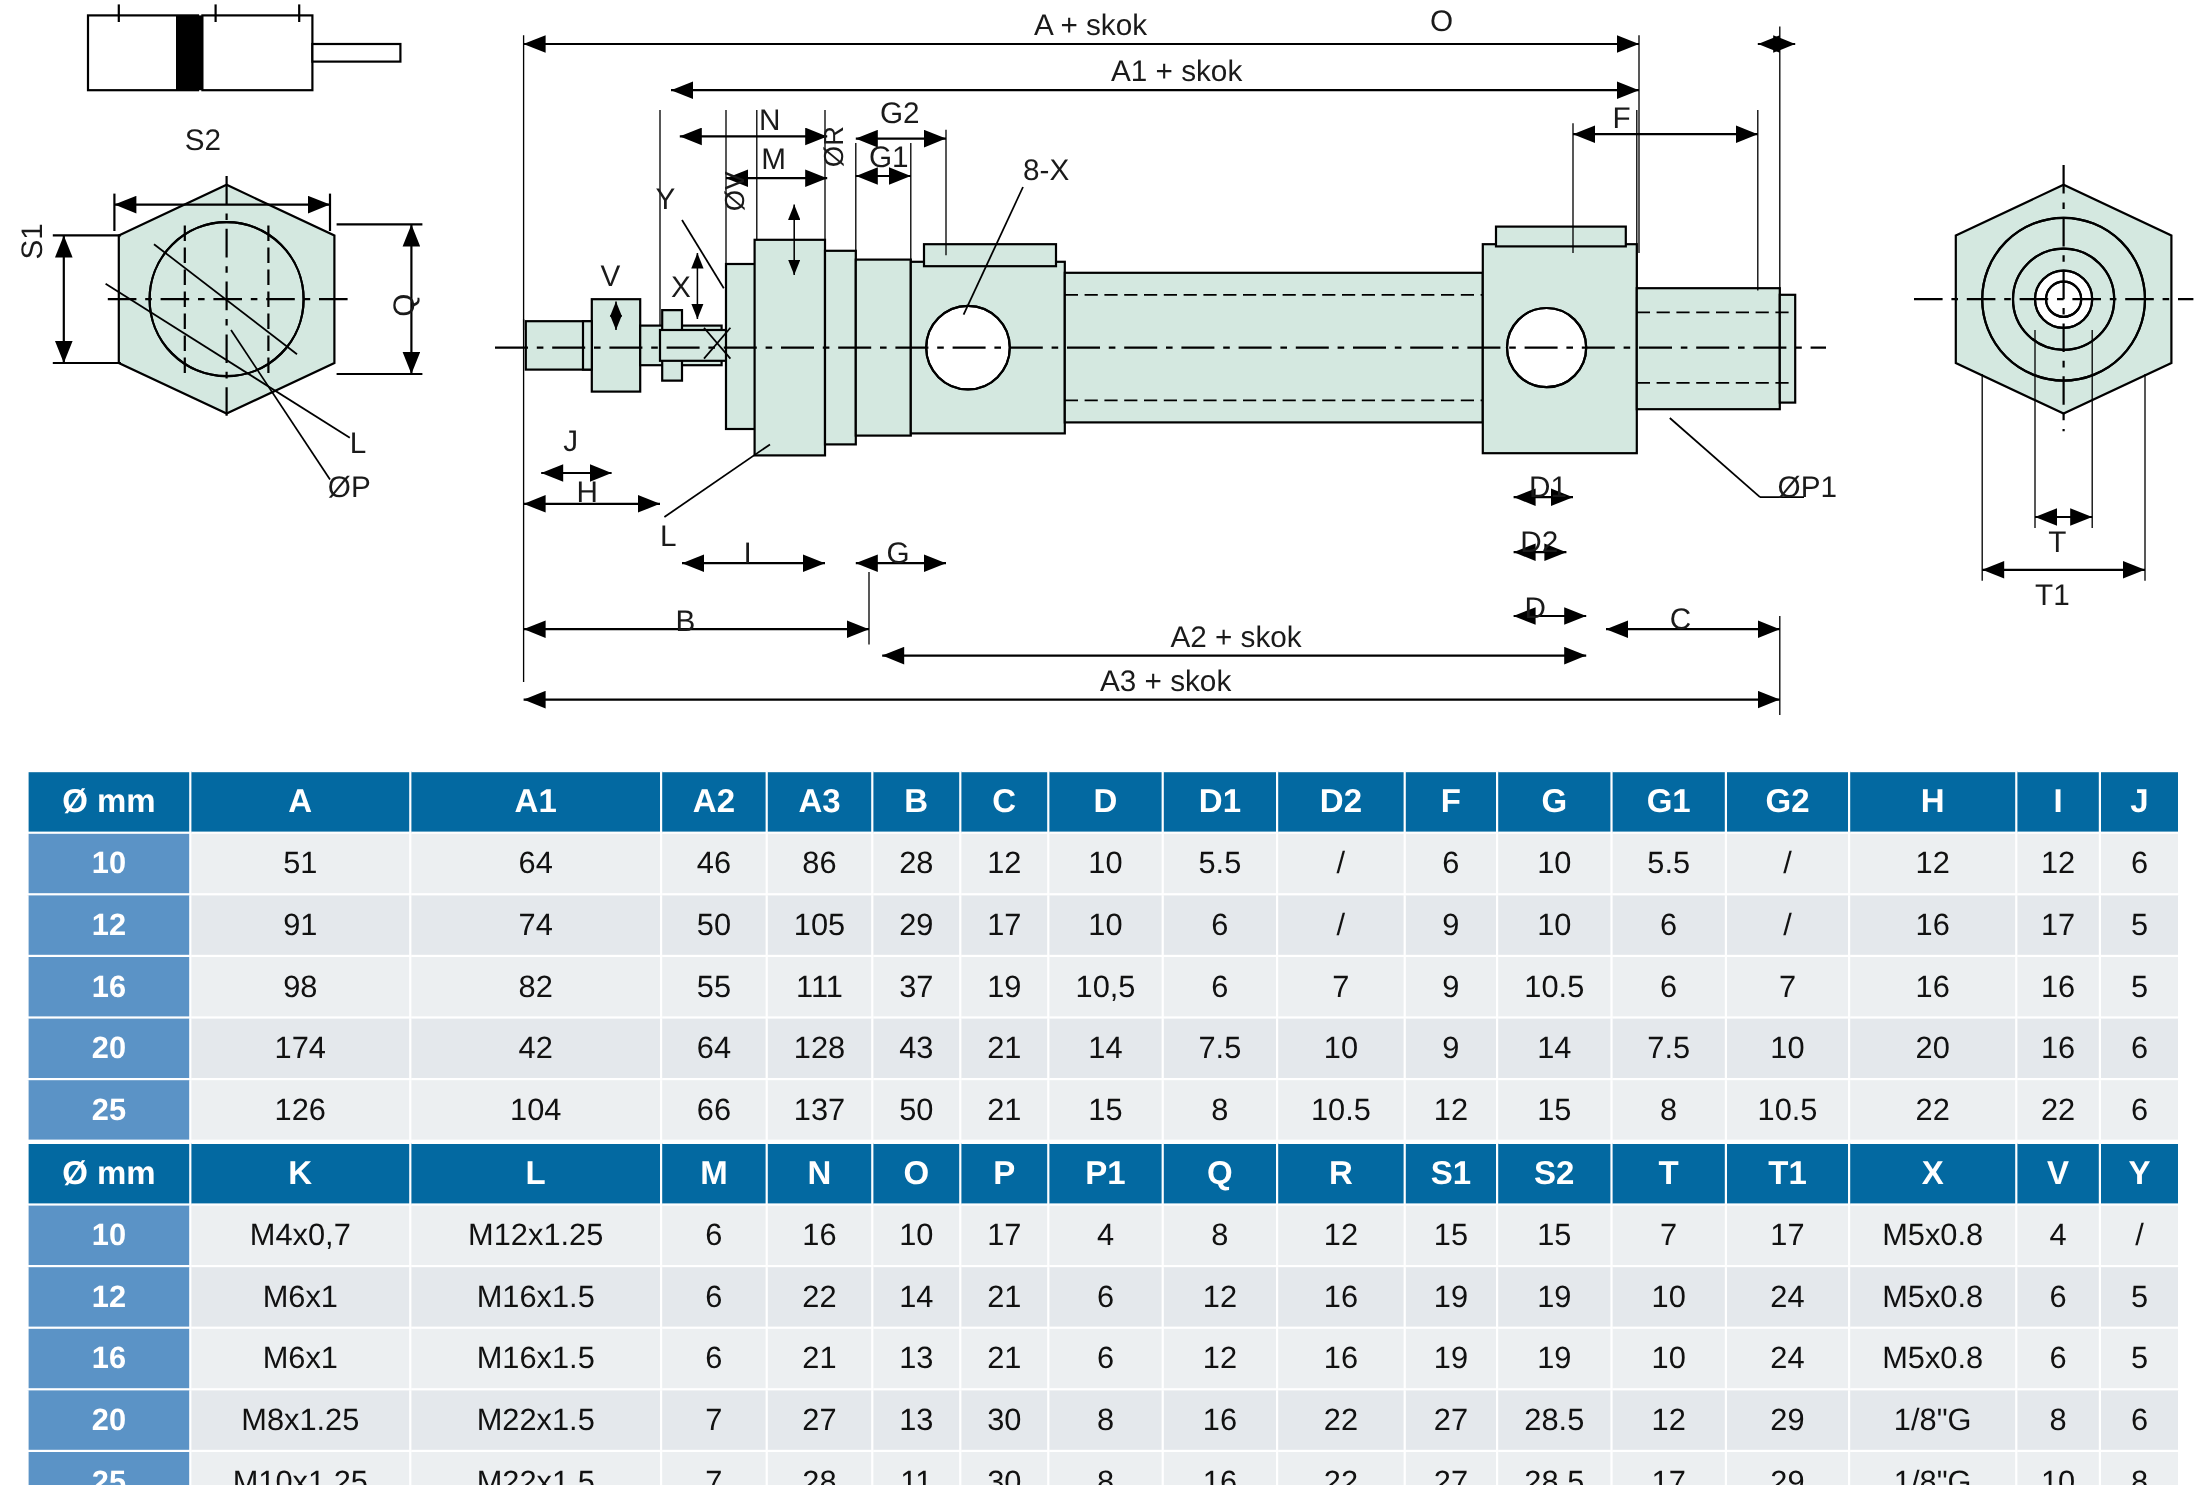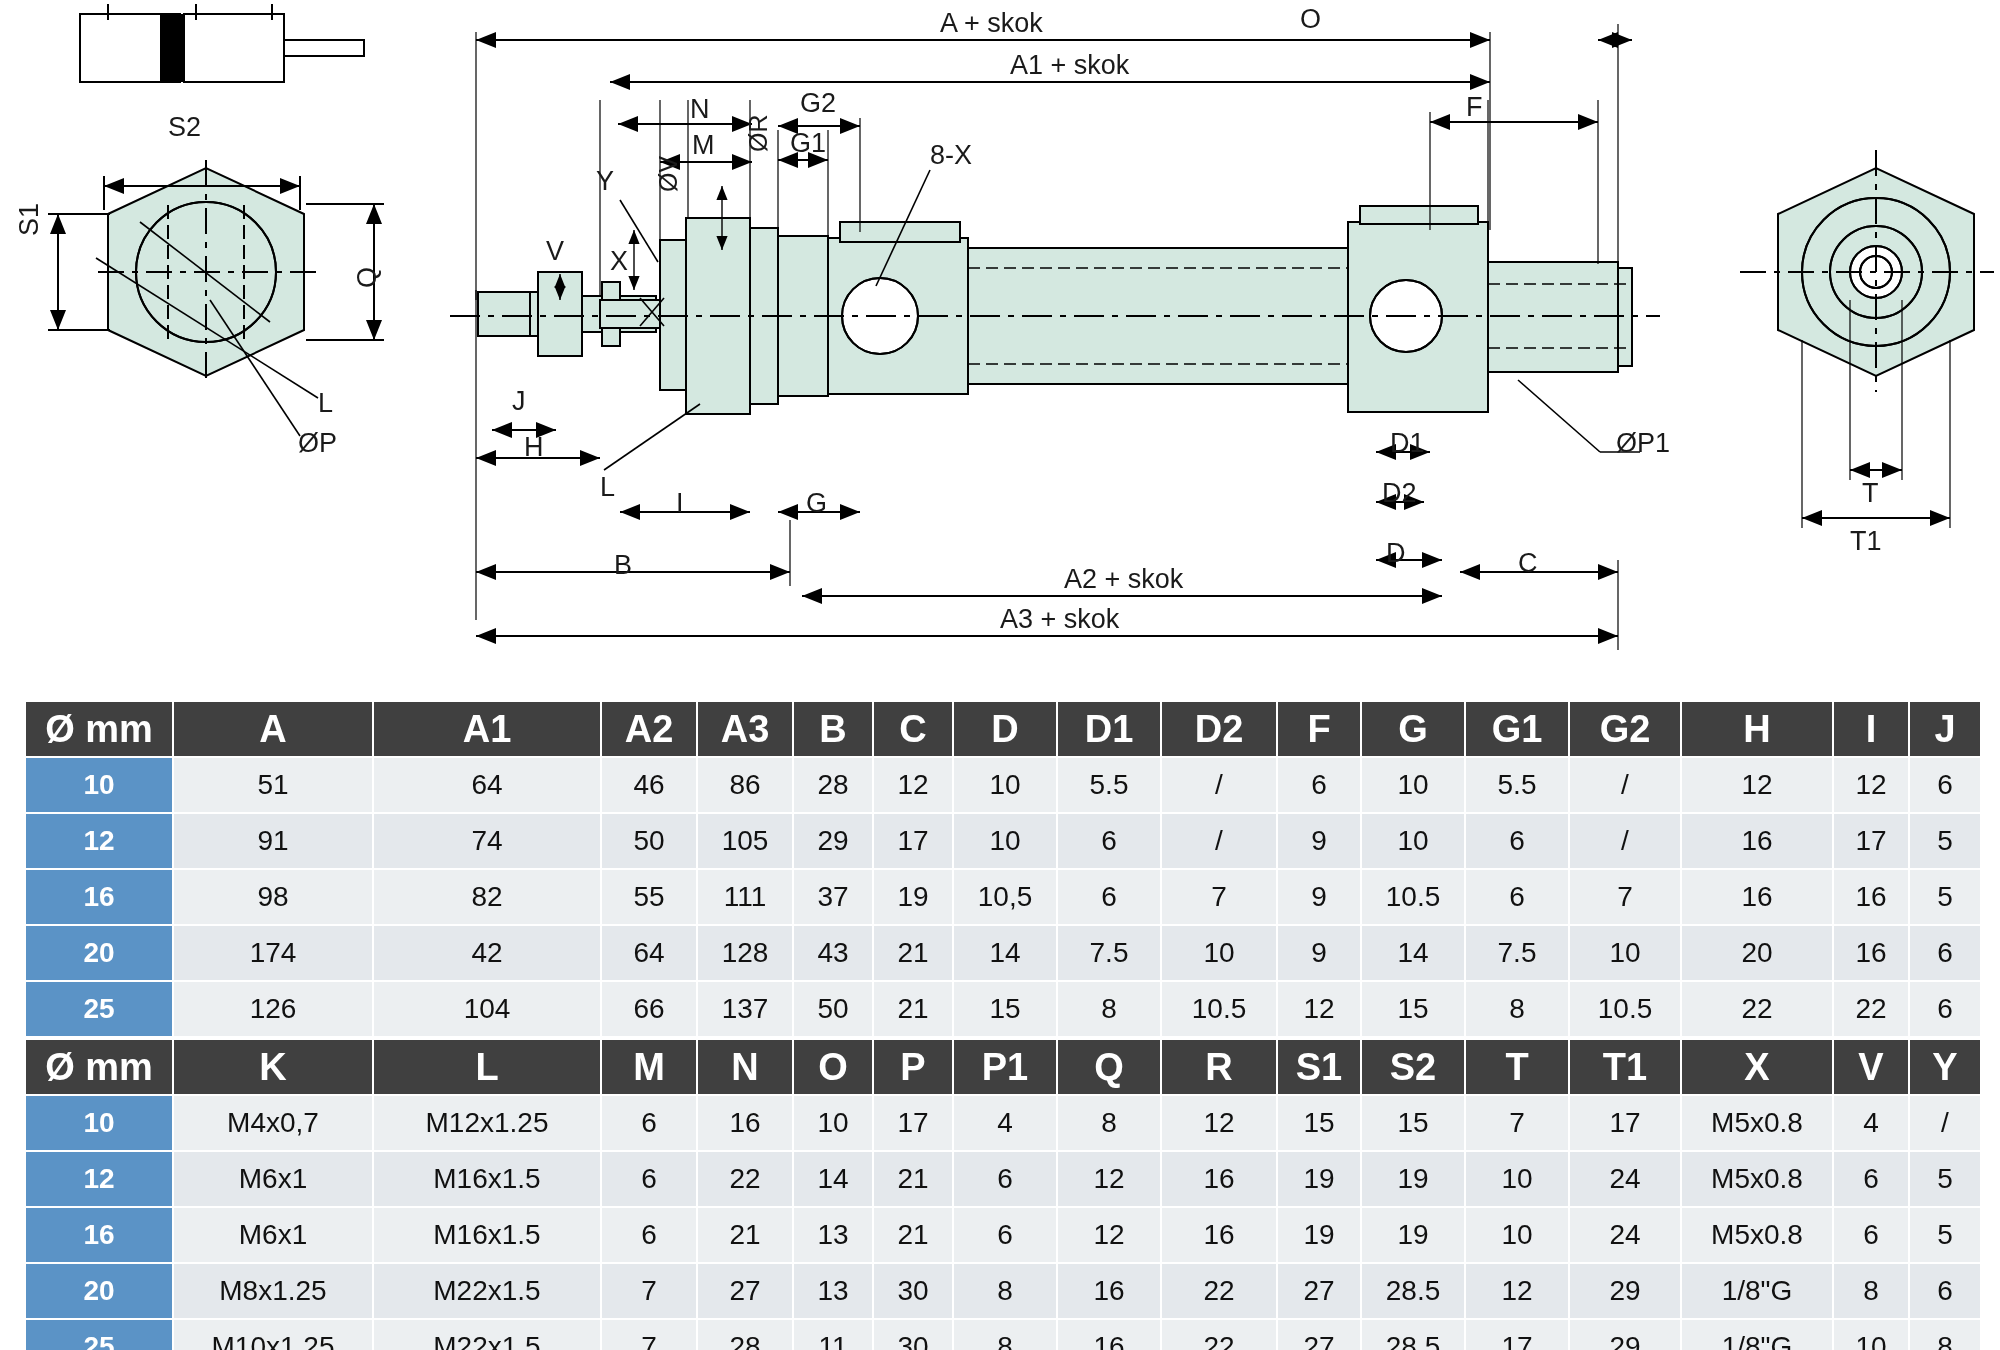--- a/index.html
+++ b/index.html
@@ -10,21 +10,21 @@
   .drawing{position:absolute;left:0;top:0;width:2000px;height:690px;}
 
   svg{display:block;}
   .lbl{position:absolute;font-size:27px;color:#1a1a1a;white-space:nowrap;}
   .lbl.sm{font-size:25px;}
 
   
   .tables{position:absolute;left:24px;top:700px;width:1956px;}
   table{border-collapse:collapse;table-layout:fixed;width:1956px;}
   th,td{border:2px solid #fff;text-align:center;font-size:28px;padding:0;height:54px;}
-  thead th{background:#404040;color:#fff;font-weight:bold;font-size:38px;}
+  thead th{background:#0369a1;color:#fff;font-weight:bold;font-size:30px;}
   th.rowhead{background:#5b93c6;color:#fff;font-weight:bold;font-size:28px;}
   tbody td{background:#eceff1;color:#111;border:2px solid #fff;}
   tbody tr:nth-child(even) td{background:#e4e8ec;}
   table.t2{margin-top:0px;}
 </style>
 </head>
 <body>
 
 <div class="page">
 

